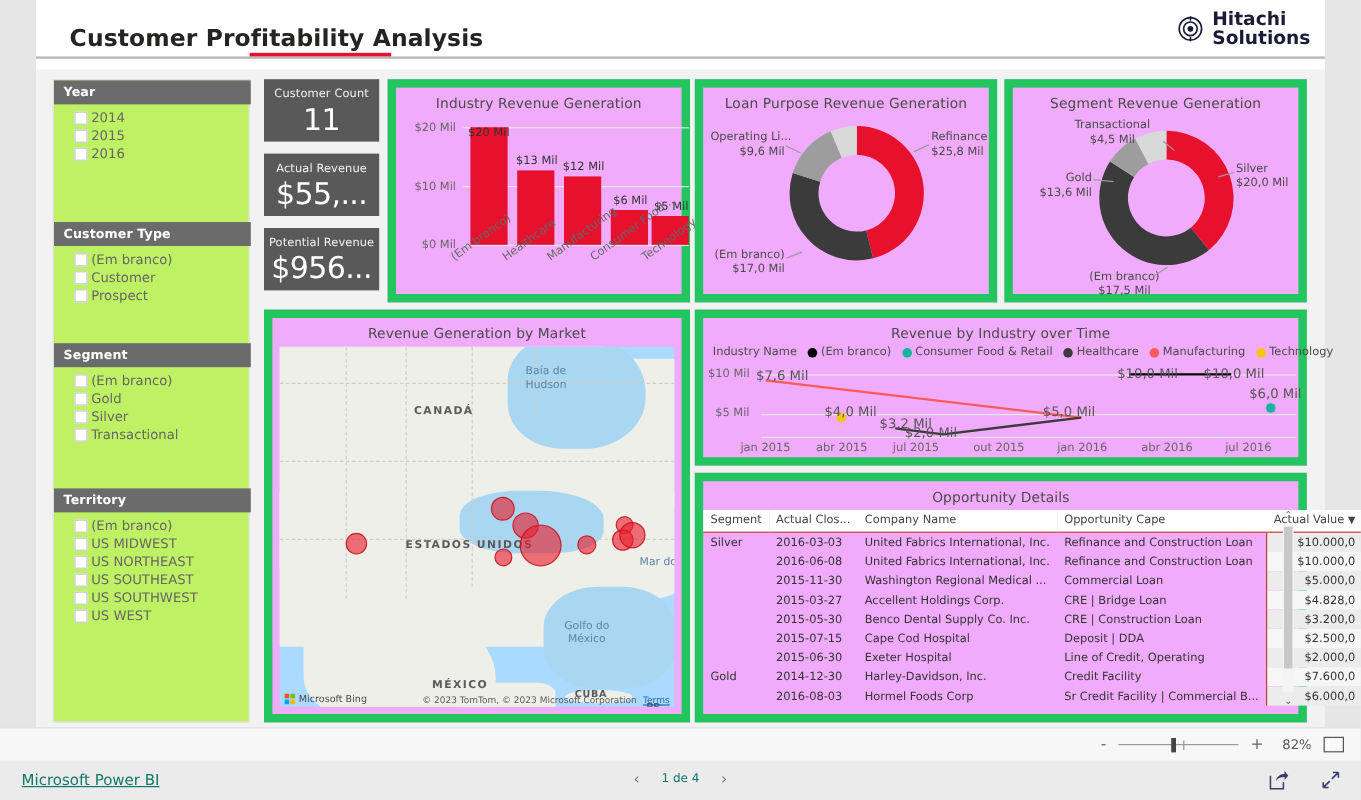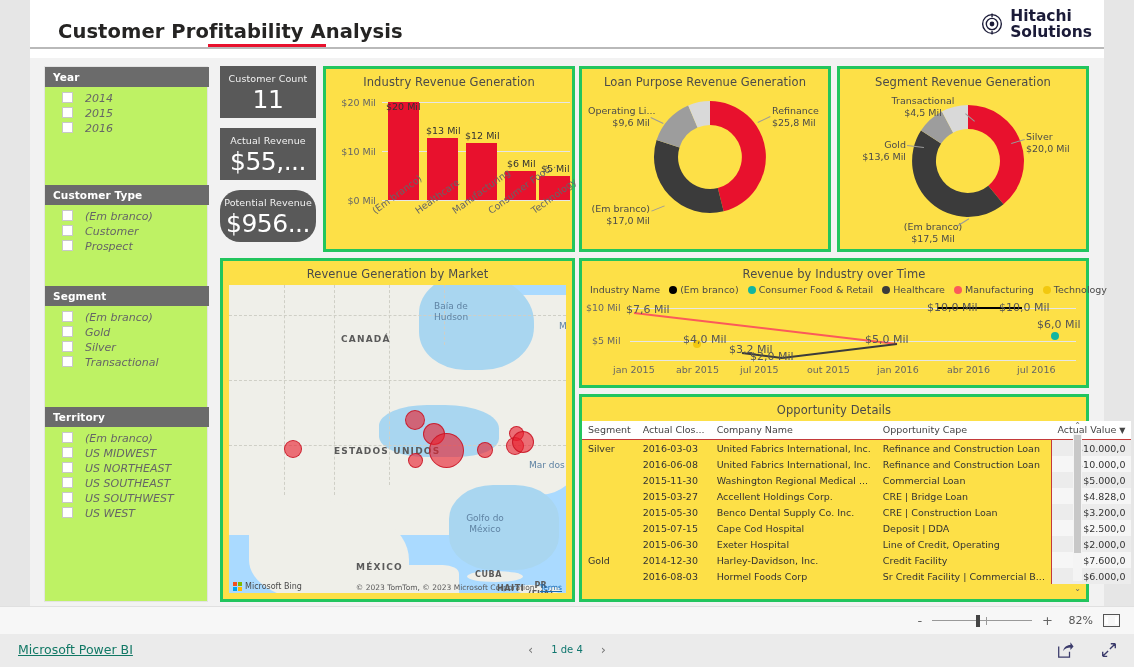--- a/index.html
+++ b/index.html
@@ -59,40 +59,40 @@
     background: #bef264; border: 1px solid #e3e3e3;
   }
   .slicer { position: absolute; left: 0; width: 164px; }
   .slicer-head {
     background: #6b6b6b; color: #ffffff;
     font-size: 10.5px; font-weight: bold; padding: 4px 0 4px 8px;
     letter-spacing: .1px;
   }
   .slicer-items { padding: 4px 0 0 0; }
   .slicer-item {
-    display: flex; gap: 12px;
-    padding: 1px 0 1px 17px; cursor: pointer; font-style: italic;
+    display: flex; align-items: center; gap: 3px;
+    padding: 1px 0 1px 17px; cursor: pointer;
   }
   .cbox {
     width: 11px; height: 11px; border: 1px solid #c8c8c8; background: #fff;
     flex: 0 0 auto;
   }
   .slicer-label { font-size: 11px; color: #666666; white-space: nowrap; }
 
   
   .kpi {
     position: absolute; background: #595959; color: #ffffff;
     text-align: center; overflow: hidden;
   }
   .kpi-title { font-size: 9.5px; margin-top: 7px; color: #f2f2f2; letter-spacing: .1px; }
   .kpi-value { font-size: 25px; margin-top: 1px; letter-spacing: -.5px; }
 
   
   .visual {
-    position: absolute; background: #fde047; border: 3px solid #22c55e;
+    position: absolute; background: #f0abfc; border: 7px solid #22c55e;
   }
   .visual-title {
     text-align: center; font-size: 11.5px; color: #4a4a4a;
     padding-top: 6px; letter-spacing: .1px;
   }
   .axis-line { position: absolute; background: #e6e6e6; height: 1px; }
   .ytick {
     position: absolute; font-size: 9.5px; color: #666666; text-align: right;
     width: 48px;
   }
@@ -339,21 +339,21 @@
       </div>
 
       <div class="kpi" style="left:190px; top:8px; width:96px; height:52px;">
         <div class="kpi-title">Customer Count</div>
         <div class="kpi-value">11</div>
       </div>
       <div class="kpi" style="left:190px; top:70px; width:96px; height:52px;">
         <div class="kpi-title">Actual Revenue</div>
         <div class="kpi-value">$55,...</div>
       </div>
-      <div class="kpi" style="left:190px; top:132px; width:96px; height:52px;border-radius:20px;">
+      <div class="kpi" style="left:190px; top:132px; width:96px; height:52px;">
         <div class="kpi-title">Potential Revenue</div>
         <div class="kpi-value">$956...</div>
       </div>
 
       <div class="visual" style="left:293px; top:8px; width:252px; height:186px;">
         <div class="visual-title">Industry Revenue Generation</div>
 
         <div class="axis-line" style="left:56px; top:33px; width:188px;"></div>
         <div class="axis-line" style="left:56px; top:82px; width:188px;"></div>
         <div class="axis-line" style="left:56px; top:131px; width:188px;"></div>

